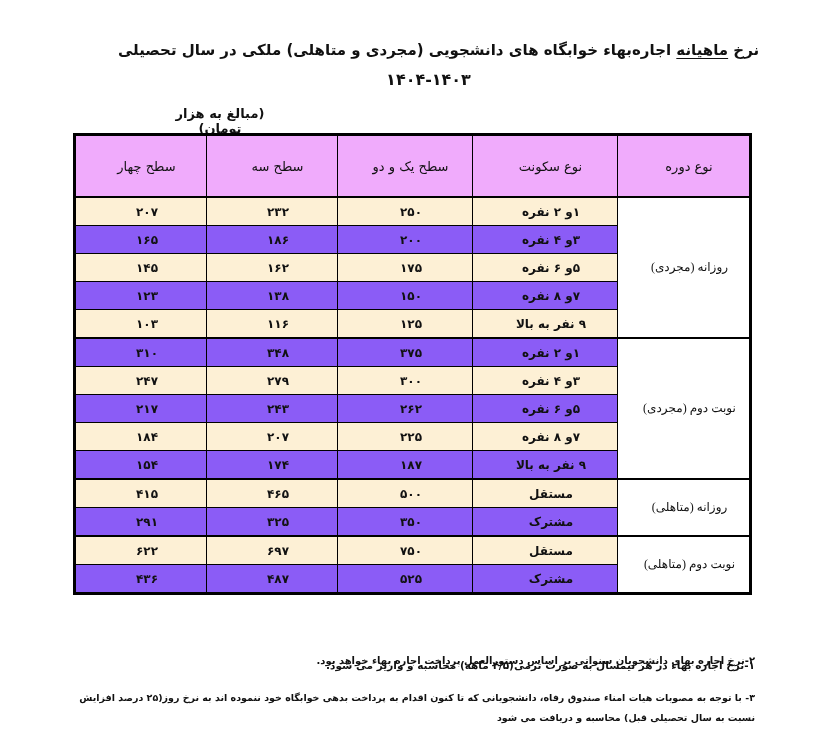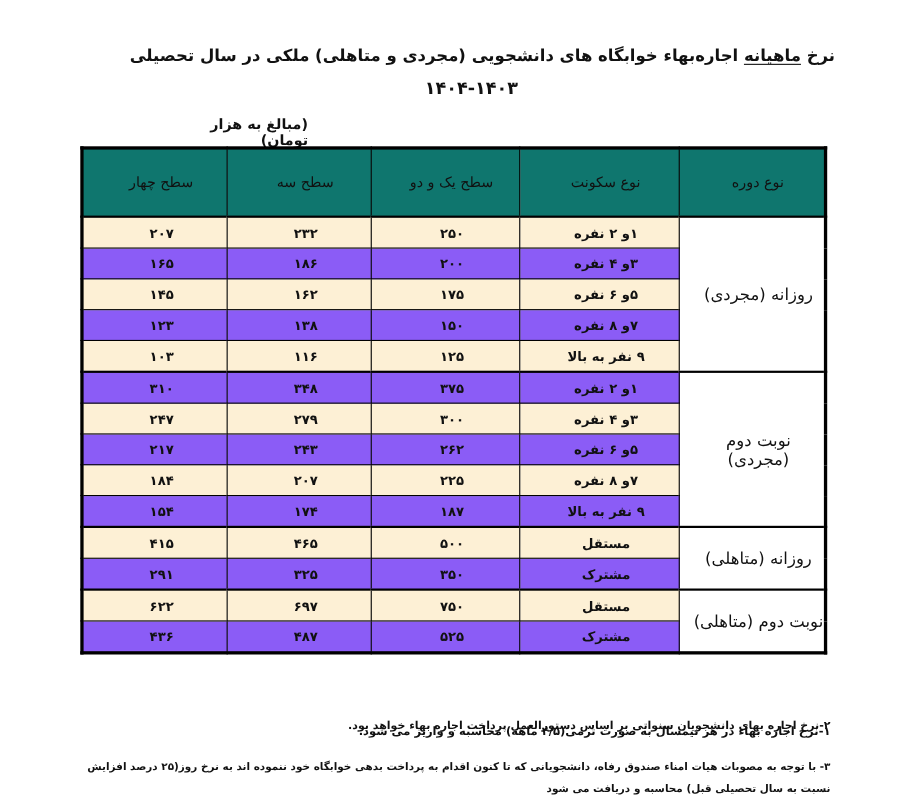--- a/index.html
+++ b/index.html
@@ -13,36 +13,36 @@
     line-height: 24px;
     padding-left: 30px;
   }
   .title u { text-decoration: underline; text-underline-offset: 3px; }
   .title-years {
     position: absolute; left: 0; width: 817px; top: 70px;
     text-align: center; font-weight: bold; font-size: 16px; direction: rtl; padding-left: 20px;
   }
   .unit-note {
     position: absolute; left: 160px; top: 106px; width: 120px;
-    direction: rtl; text-align: right; font-weight: bold; font-size: 13px;
+    direction: rtl; text-align: center; font-weight: bold; font-size: 13px;
   }
   table.rates {
     position: absolute; left: 73px; top: 133px; width: 676px;
     border-collapse: collapse; direction: rtl;
     border: 3px solid #000; table-layout: fixed;
   }
   table.rates th, table.rates td {
     border: 1px solid #000; text-align: center; padding: 0;
     font-size: 12px;
   }
   table.rates th {
-    height: 60px; font-weight: normal; font-size: 13px; background: #0f766e; padding-left: 11px;
+    height: 60px; font-weight: normal; font-size: 13px; background: #f0abfc; padding-left: 11px;
   }
   table.rates td { height: 27px; font-weight: bold; padding-left: 12px; }
-  table.rates td.period { font-weight: normal; font-size: 15px; background: #fff; }
+  table.rates td.period { font-weight: normal; font-size: 12px; background: #fff; font-family: Liberation Serif, serif; }
   tr.shaded td.c { background: #fdf0d5; }
   tr.plain td.c { background: #8b5cf6; }
   tr.group-start td { border-top: 2px solid #000; }
   .notes { position: absolute; direction: rtl; font-size: 10.5px; font-weight: bold; }
   .note1 { right: 62px; top: 659px; width: 700px; text-align: right; }
   .note2 { right: 62px; top: 655px; width: 700px; text-align: right; font-size: 10px; }
   .note3 { right: 62px; top: 688px; width: 700px; text-align: right; font-size: 9.5px; line-height: 20px; }
 </style>
 </head>
 <body>

